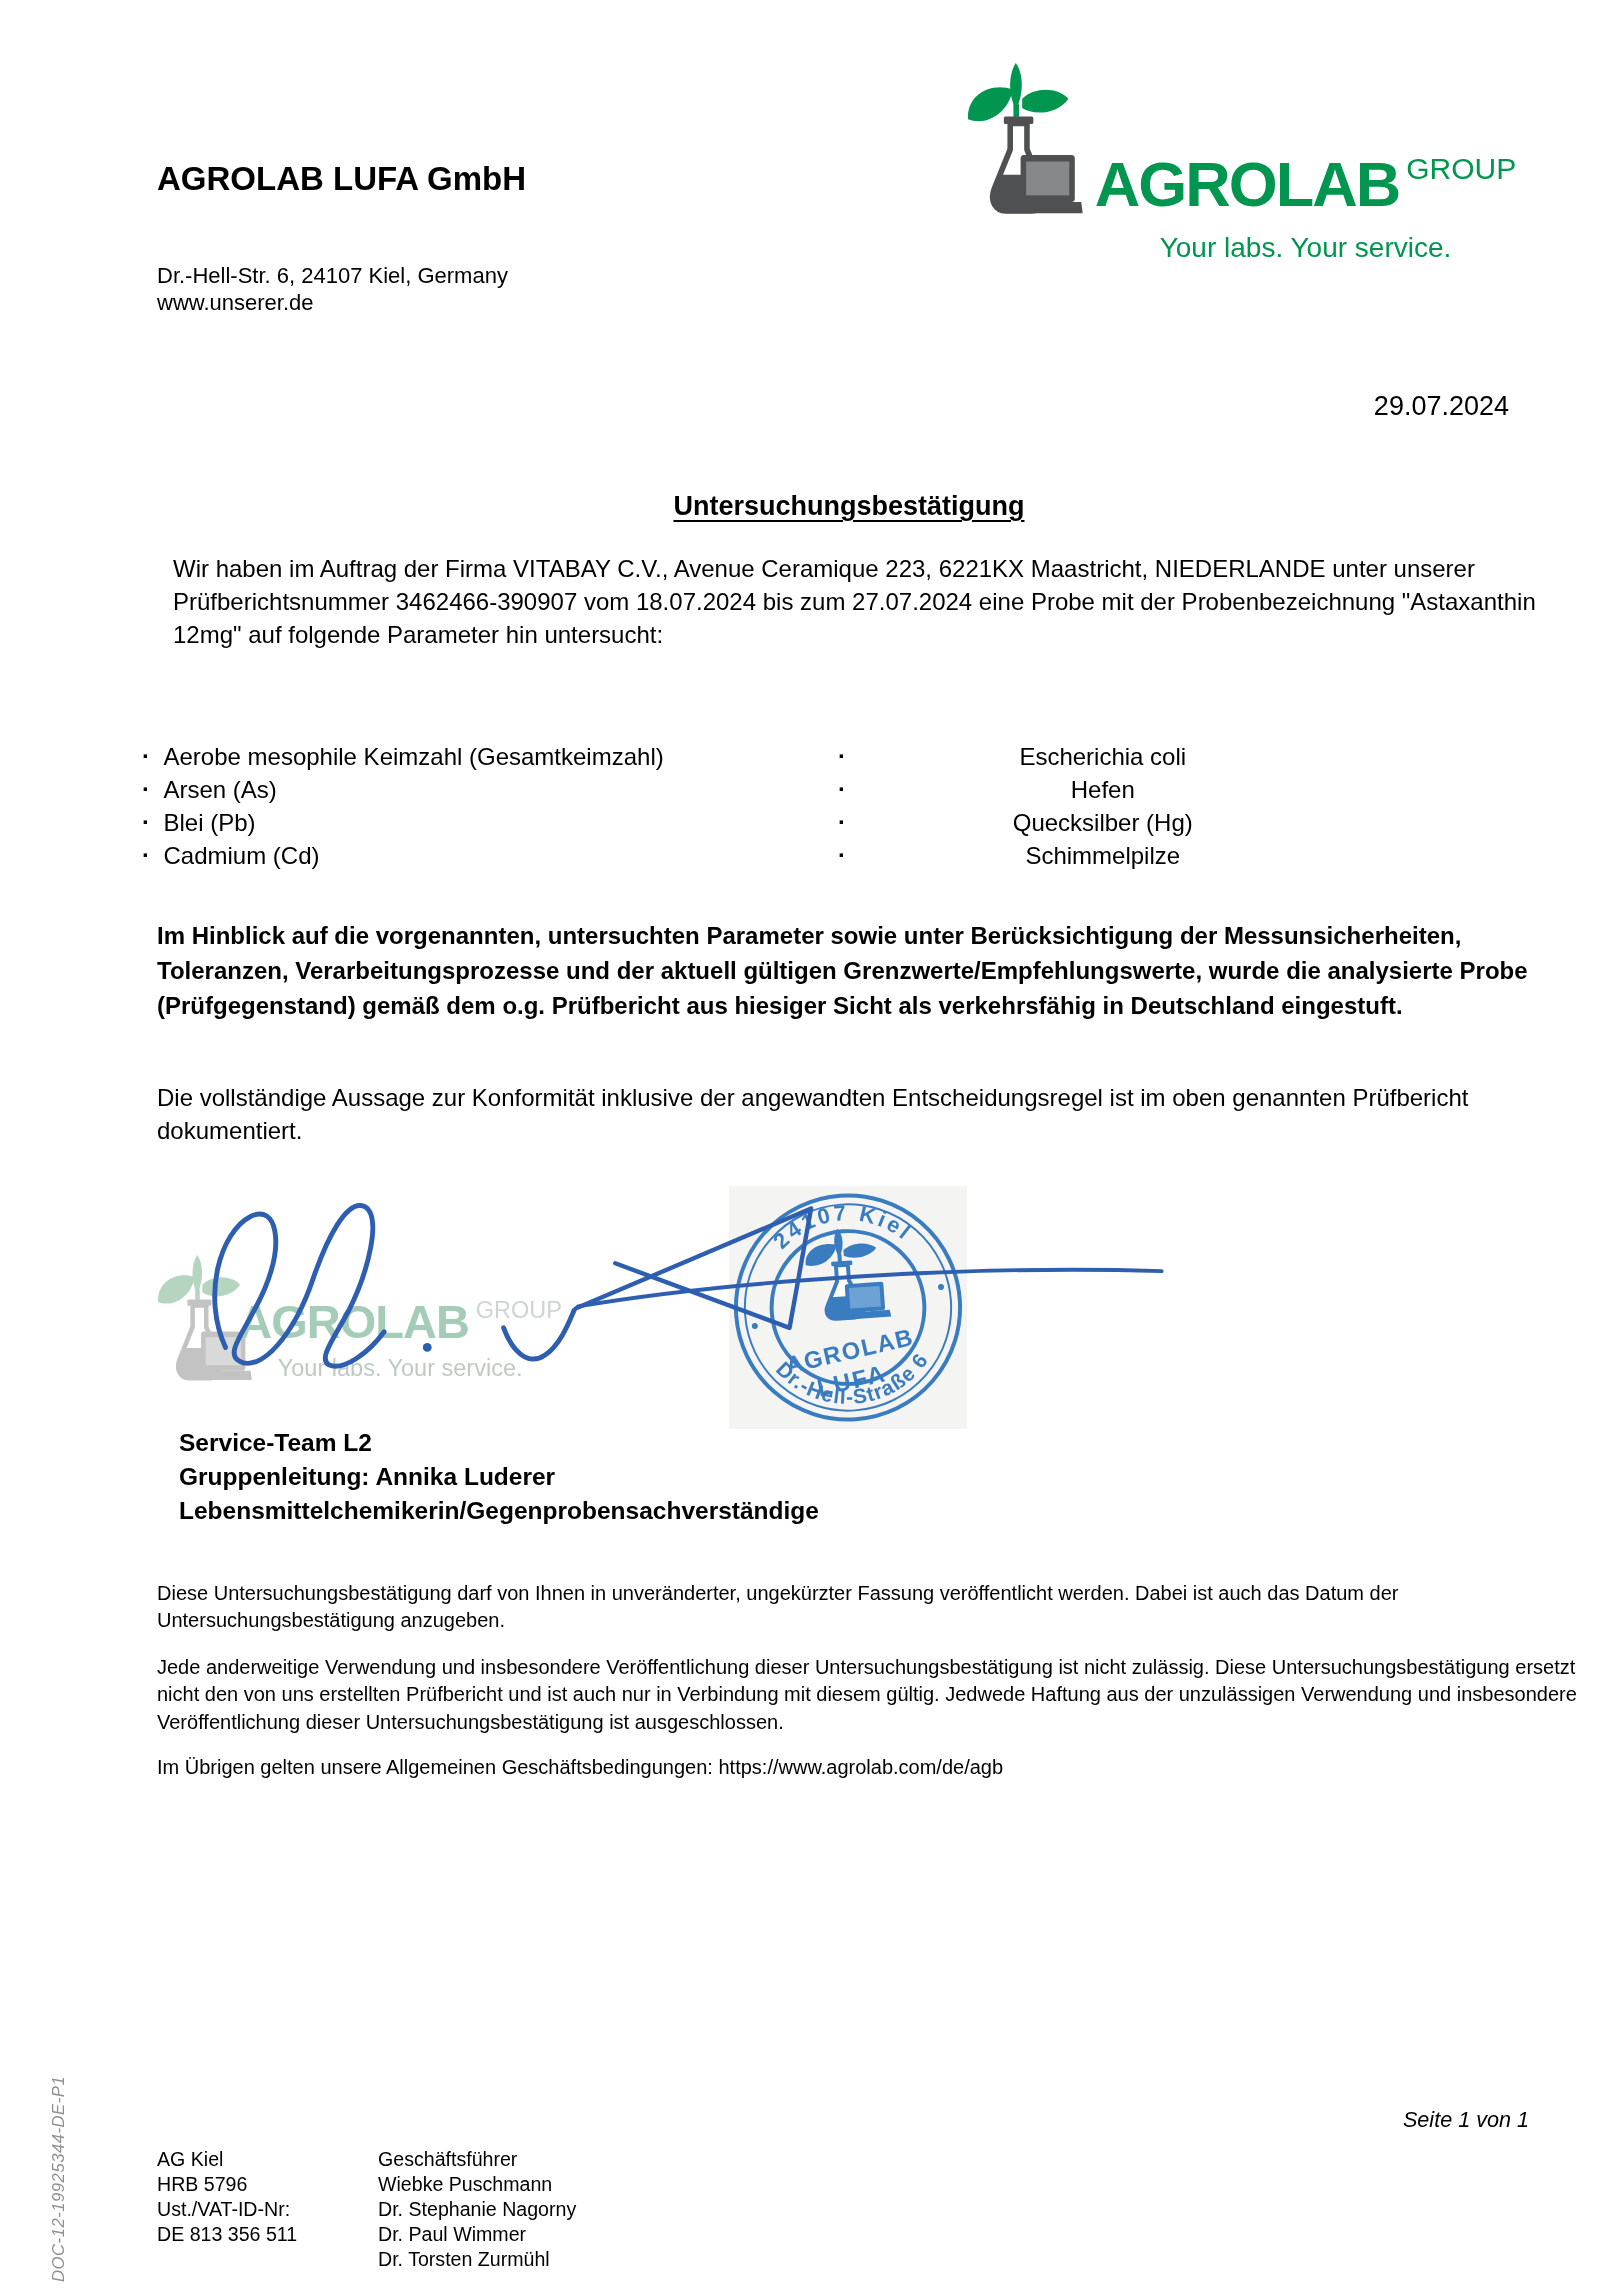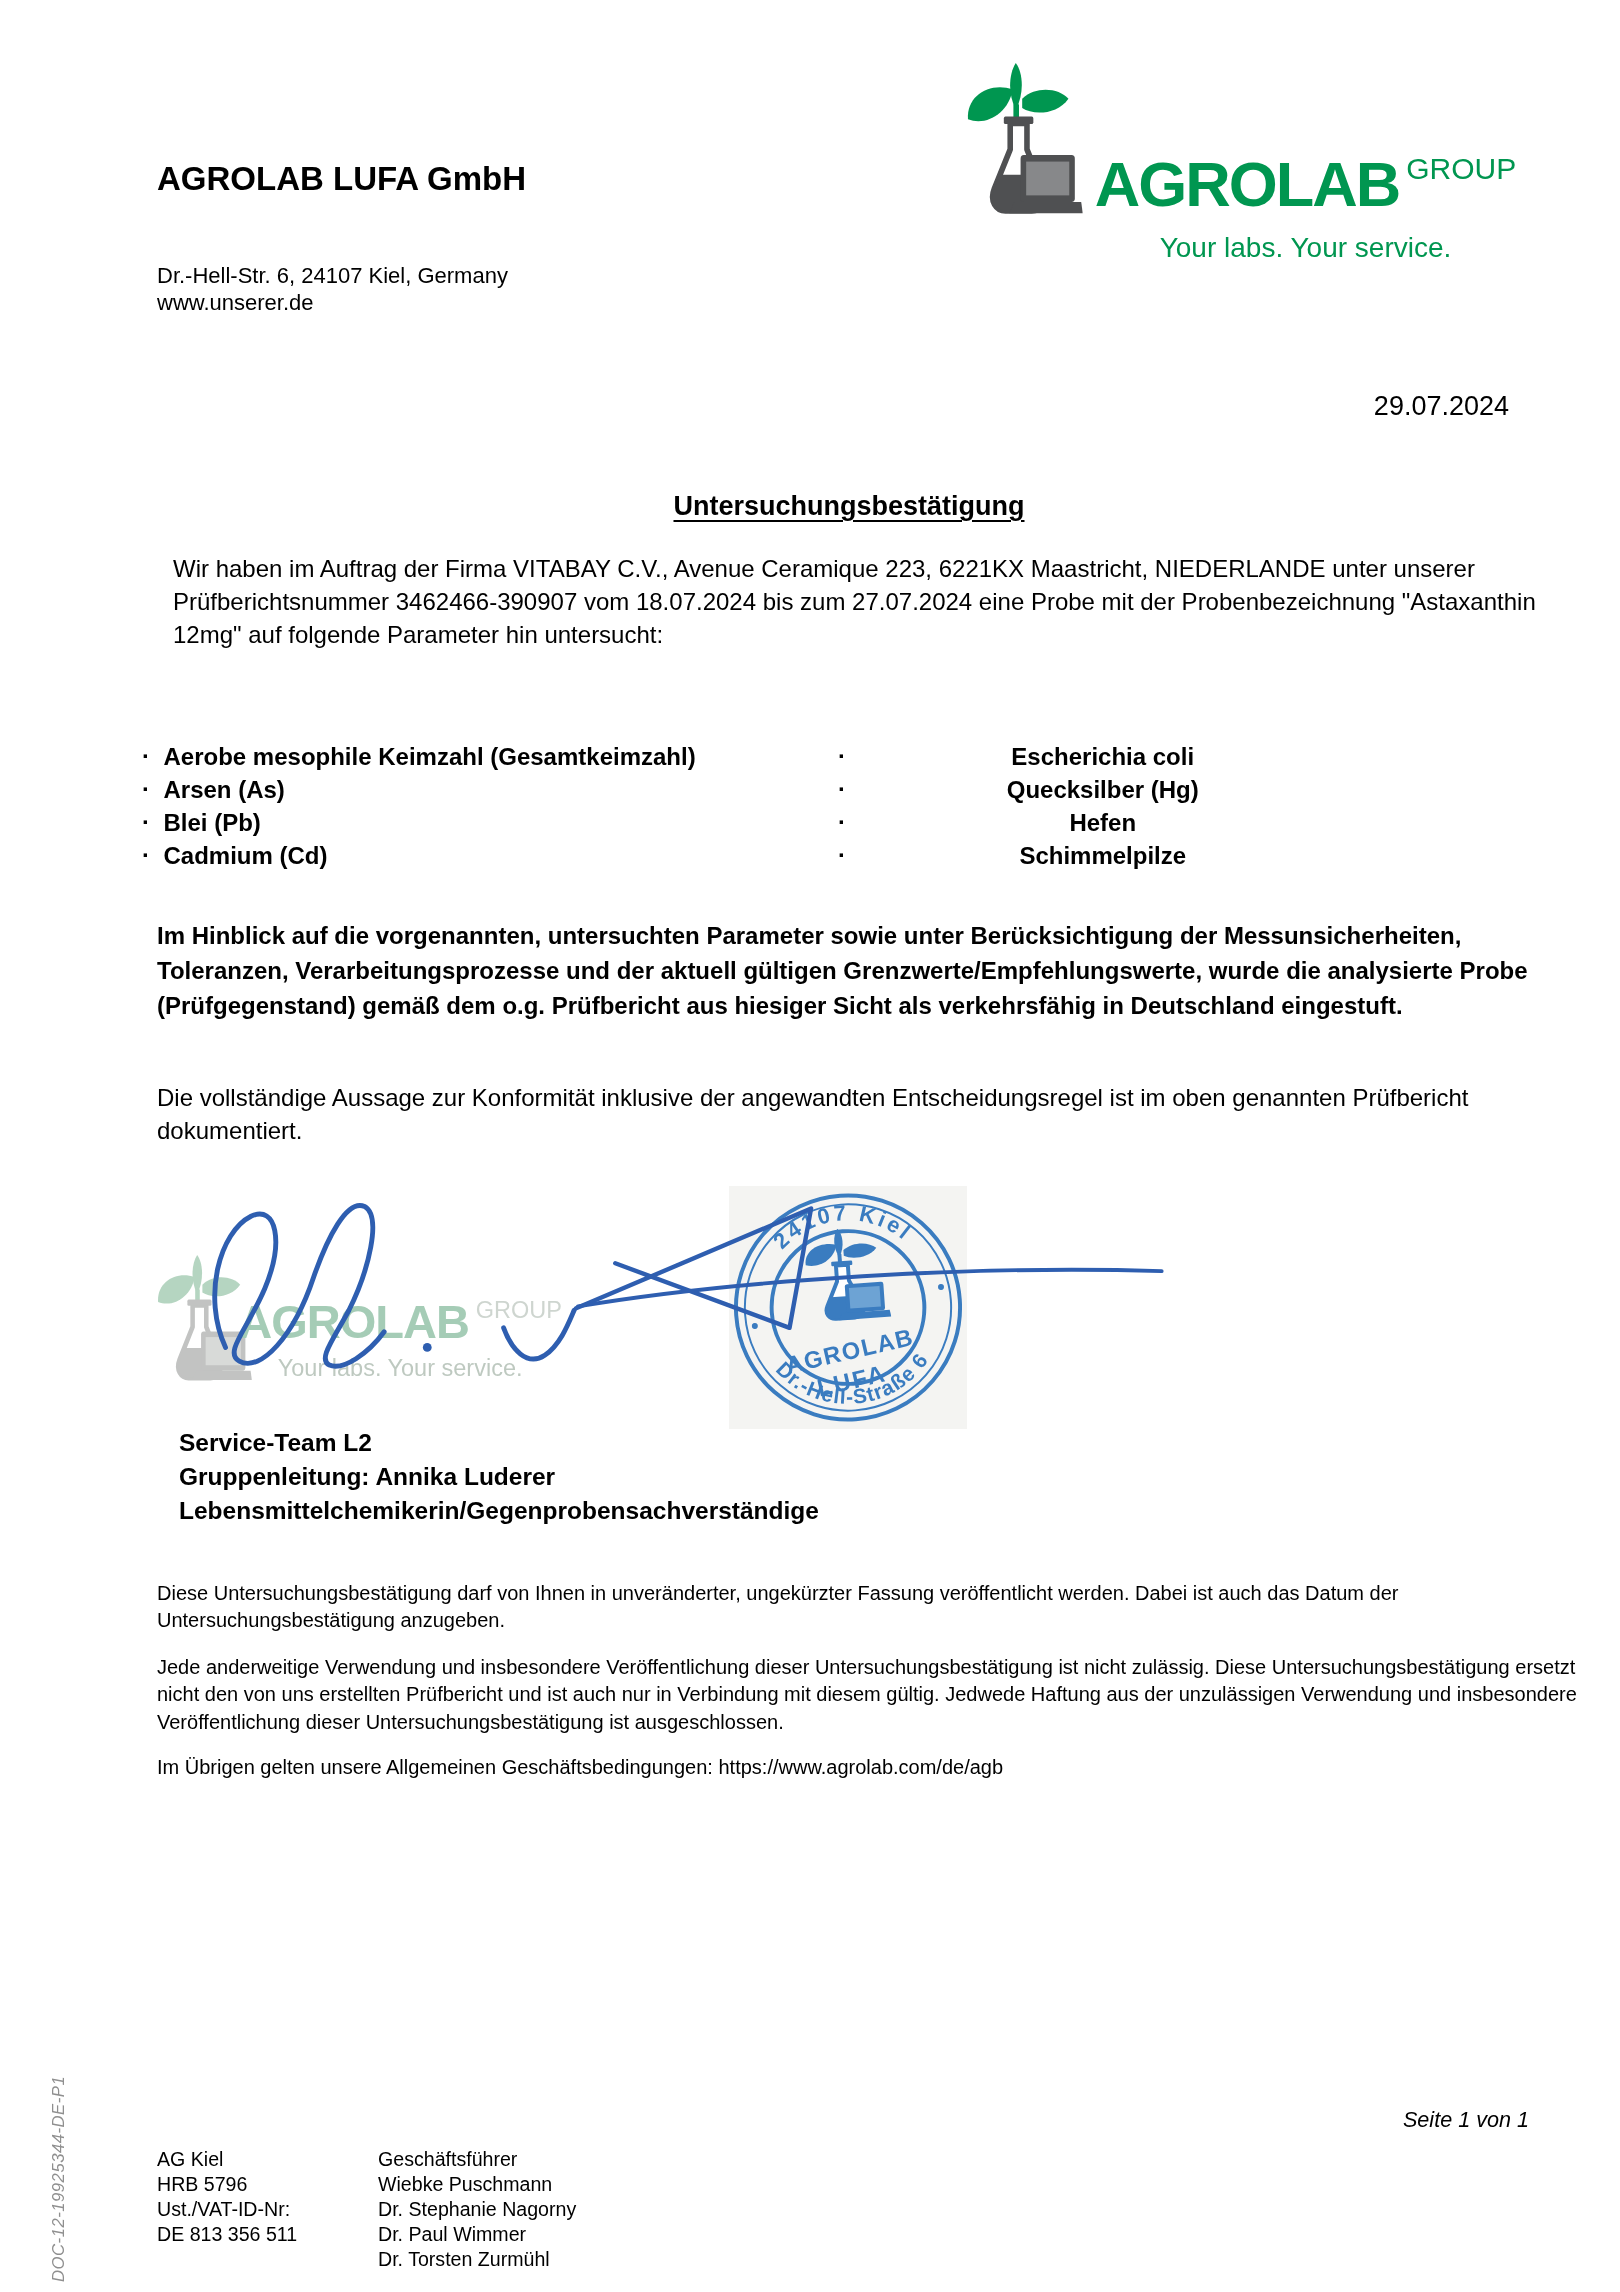--- a/index.html
+++ b/index.html
@@ -46,21 +46,21 @@
          text-decoration:underline;text-decoration-thickness:2px;text-underline-offset:4.9px;white-space:nowrap;}
 
   .para{font-size:24px;line-height:33px;}
   .intro{left:157px;top:552px;width:1377px;margin-left:16px;}
   .conclusion{left:157px;top:918px;width:1411px;font-weight:bold;line-height:35px;}
   .conformity{left:157px;top:1081px;width:1402px;line-height:33px;}
 
   .param-col{top:740px;}
   .param-col1{left:140px;width:706px;}
   .param-col2{left:836px;width:510px;text-align:center;}
-  .param-item{position:relative;padding-left:23.5px;font-weight:bold;font-size:24px;line-height:33px;white-space:nowrap;}
+  .param-item{position:relative;padding-left:23.5px;font-weight:normal;font-size:24px;line-height:33px;white-space:nowrap;}
   .param-item::before{content:"·";position:absolute;left:2px;top:-1px;font-weight:bold;}
 
   
   .signature{left:174px;top:1181px;z-index:3;}
 
   
   .stamp{left:729px;top:1186px;width:238px;height:243px;background:#f4f4f2;z-index:2;}
   .stamp svg{transform:rotate(-4deg);}
 
   .signatory{left:179px;top:1426px;font-size:24.5px;font-weight:bold;line-height:34px;}
@@ -124,22 +124,22 @@
   <div class="abs para intro">Wir haben im Auftrag der Firma VITABAY C.V., Avenue Ceramique 223, 6221KX Maastricht, NIEDERLANDE unter unserer Prüfberichtsnummer 3462466-390907 vom 18.07.2024 bis zum 27.07.2024 eine Probe mit der Probenbezeichnung "Astaxanthin 12mg" auf folgende Parameter hin untersucht:</div>
 
   <div class="abs param-col param-col1">
       <div class="param-item">Aerobe mesophile Keimzahl (Gesamtkeimzahl)</div>
       <div class="param-item">Arsen (As)</div>
       <div class="param-item">Blei (Pb)</div>
       <div class="param-item">Cadmium (Cd)</div>
     </div>
   <div class="abs param-col param-col2">
       <div class="param-item">Escherichia coli</div>
+      <div class="param-item">Hefen</div>
       <div class="param-item">Quecksilber (Hg)</div>
-      <div class="param-item">Hefen</div>
       <div class="param-item">Schimmelpilze</div>
     </div>
 
   <div class="abs para conclusion">Im Hinblick auf die vorgenannten, untersuchten Parameter sowie unter Berücksichtigung der Messunsicherheiten, Toleranzen, Verarbeitungsprozesse und der aktuell gültigen Grenzwerte/Empfehlungswerte, wurde die analysierte Probe (Prüfgegenstand) gemäß dem o.g. Prüfbericht aus hiesiger Sicht als verkehrsfähig in Deutschland eingestuft.</div>
   <div class="abs para conformity">Die vollständige Aussage zur Konformität inklusive der angewandten Entscheidungsregel ist im oben genannten Prüfbericht dokumentiert.</div>
 
   <div class="abs logo-faded">
     <svg class="logo-icon--faded" width="98" height="129" viewBox="0 0 100 132">
         <use href="#agrolab-icon" width="150" height="165" transform="scale(0.667,0.8)"></use>
       </svg>

